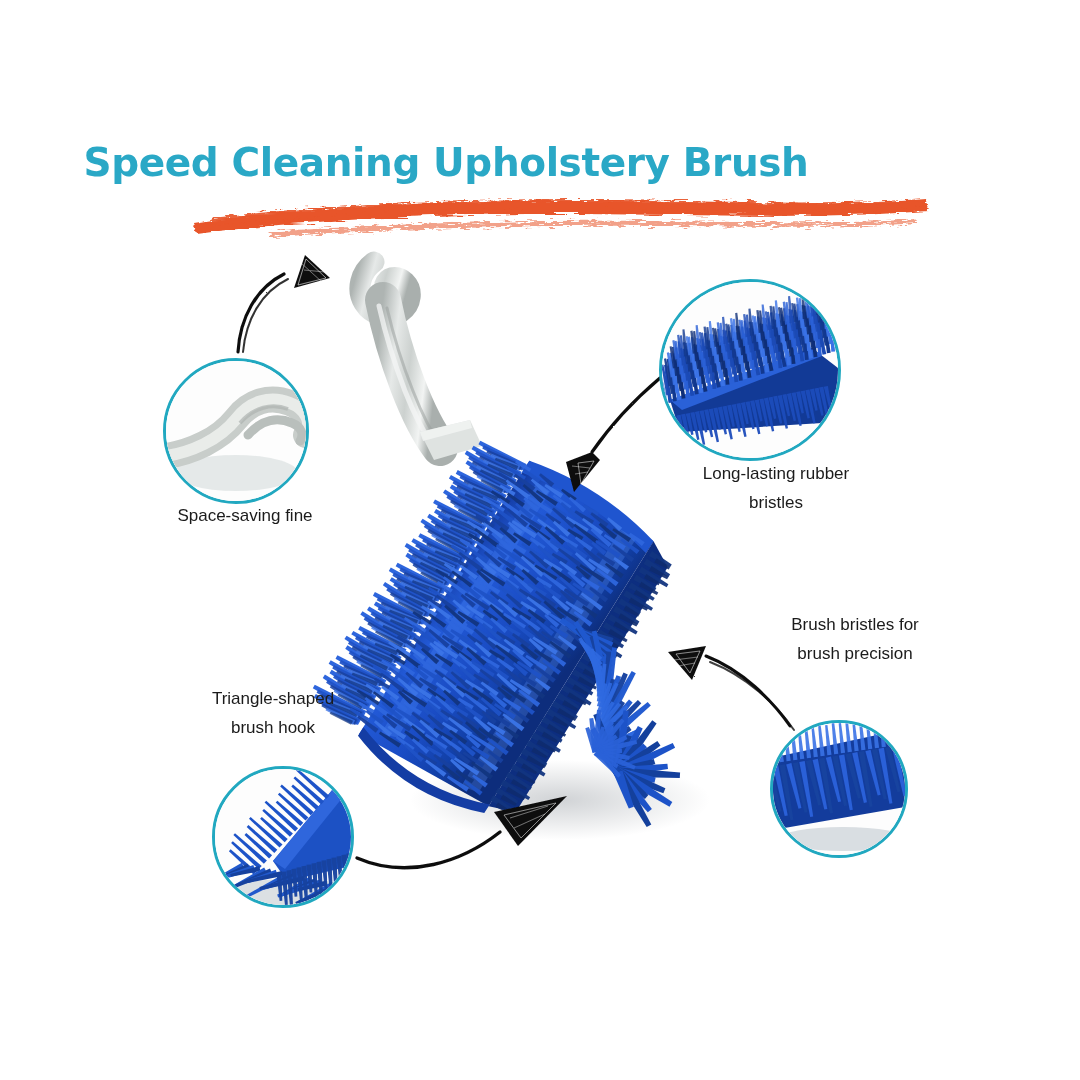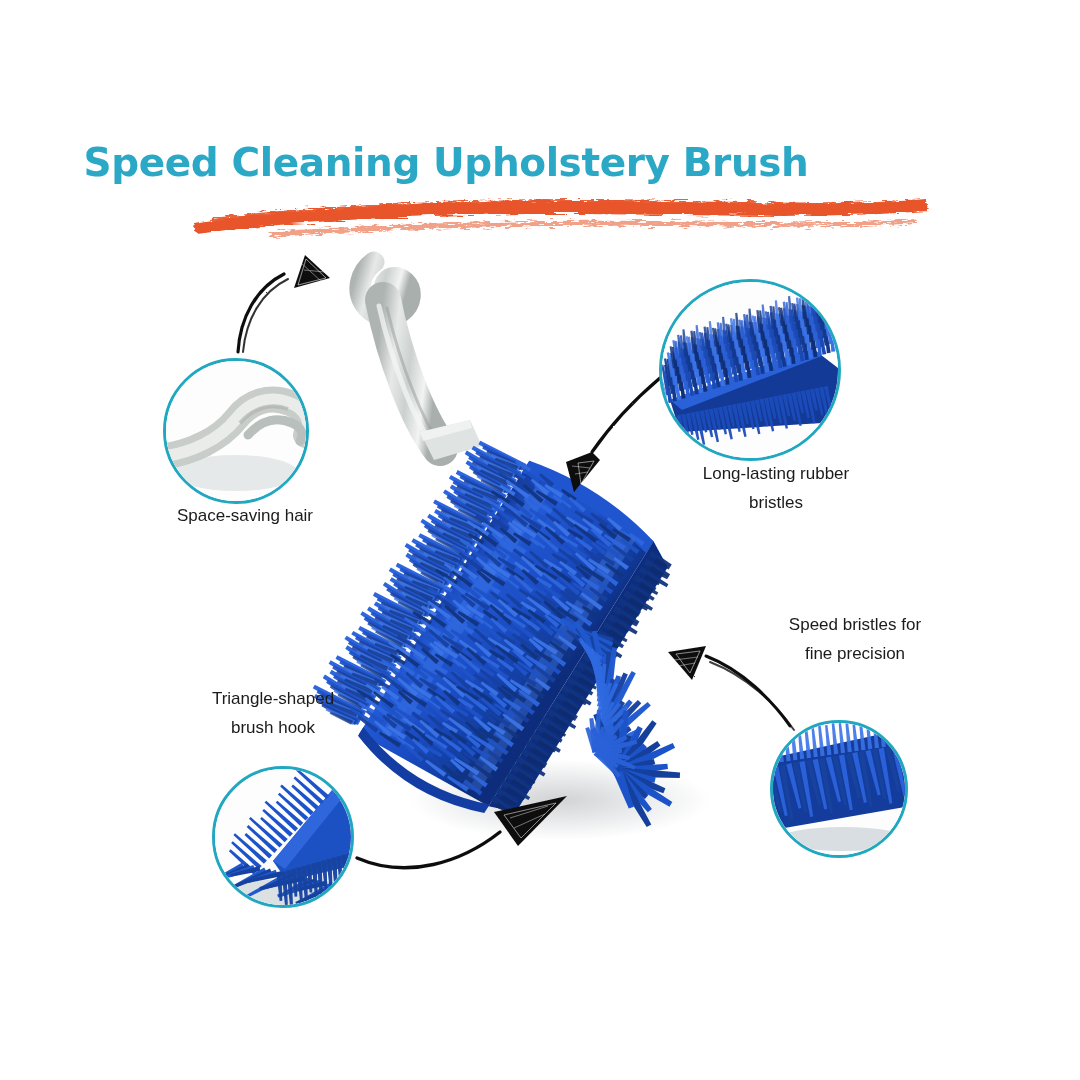--- a/index.html
+++ b/index.html
@@ -1273,31 +1273,31 @@
           <path d="M121.5,88.4 L116.5,88.8 L120.4,128.6 L123.2,128.4 Z" fill="#17439f" opacity="0.96"></path>
           <path d="M126.5,87.0 L121.5,87.4 L124.6,115.2 L127.3,115.0 Z" fill="#17439f" opacity="0.96"></path>
           <path d="M131.5,85.6 L126.5,86.0 L130.0,119.8 L132.8,119.6 Z" fill="#17439f" opacity="0.96"></path>
           <path d="M136.5,84.2 L131.5,84.6 L135.4,124.4 L138.2,124.2 Z" fill="#17439f" opacity="0.96"></path>
           <path d="M141.5,82.8 L136.5,83.2 L139.6,111.0 L142.3,110.8 Z" fill="#17439f" opacity="0.96"></path>
         </g>
       </svg>
   </div>
 
   <div class="label lbl-hook">
-    <span>Space-saving hair</span>
+    <span>Space-saving fine</span>
   </div>
 
   <div class="label lbl-rubber">
     <span>Long-lasting rubber</span><br>
     <span>bristles</span>
   </div>
 
   <div class="label lbl-side">
-    <span>Speed bristles for</span><br>
-    <span>fine precision</span>
+    <span>Brush bristles for</span><br>
+    <span>brush precision</span>
   </div>
 
   <div class="label lbl-tri">
     <span>Triangle-shaped</span><br>
     <span>brush hook</span>
   </div>
 
 </div>
 
 </body></html>

